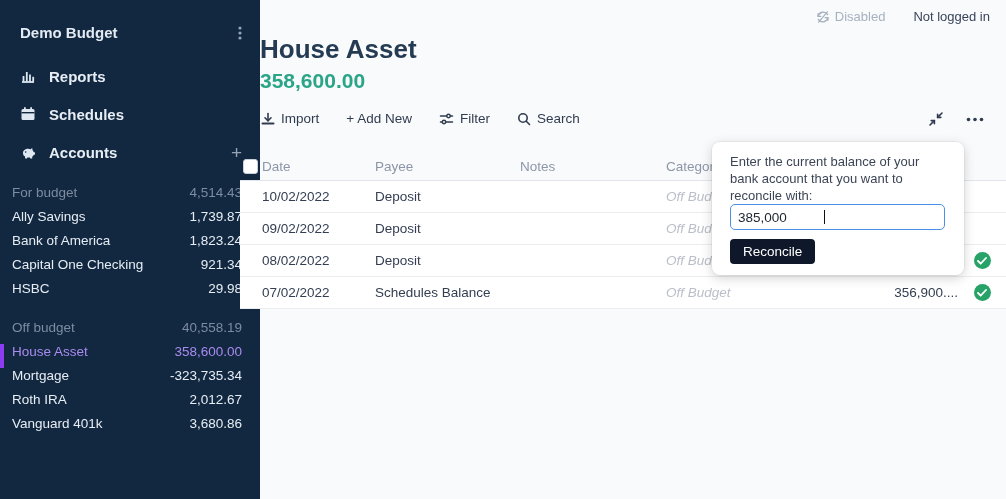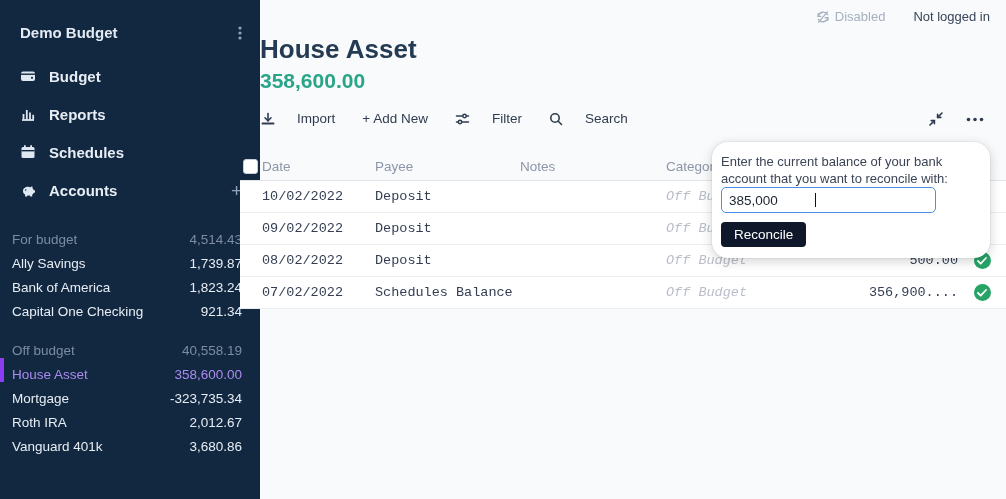--- a/index.html
+++ b/index.html
@@ -12,54 +12,54 @@
   .sidebar{position:absolute;left:0;top:0;width:260px;height:499px;background:#122840;color:#e7edf4;}
   .sb-header{display:flex;align-items:center;justify-content:space-between;padding:24px 18px 0 20px;}
   .sb-title{font-size:15px;font-weight:700;color:#e3eaf3;}
   .kebab-btn{color:#93a3b8;cursor:pointer;display:flex;align-items:center;}
   .nav{margin-top:16px;}
   .nav-item{height:38px;display:flex;align-items:center;padding:0 18px 0 20px;gap:13px;font-size:15px;font-weight:700;color:#e7edf4;cursor:pointer;}
   .nav-item .grow{flex:1;}
   .plus-btn{color:#93a3b8;font-size:19px;font-weight:400;line-height:1;cursor:pointer;}
   .acct-group{margin-top:14px;}
   .acct-group.second{margin-top:15px;}
-  .acct-row{position:relative;height:24px;display:flex;align-items:flex-end;padding:0 18px 0 12px;font-size:13.5px;color:#e7edf4;cursor:pointer;}
+  .acct-row{position:relative;height:24px;display:flex;align-items:flex-start;padding:0 18px 0 12px;font-size:13.5px;color:#e7edf4;cursor:pointer;}
   .acct-row .name{flex:1;white-space:nowrap;overflow:hidden;}
   .acct-row .amt{text-align:right;white-space:nowrap;}
   .acct-row.muted{color:#7c8ca1;}
   .acct-row.selected{color:#a98bf0;}
   .acct-row.selected::before{content:"";position:absolute;left:0;top:0;bottom:0;width:4px;background:#8c3df2;}
   
   .main{position:absolute;left:240px;top:0;width:766px;height:499px;}
   .status{position:absolute;top:9px;right:16px;display:flex;align-items:center;font-size:13px;gap:12px;}
   .status .sync{display:flex;align-items:center;gap:5px;color:#a6b1c0;cursor:pointer;}
   .status .login{color:#39455a;margin-left:16px;cursor:pointer;}
   .page-title{position:absolute;left:20px;top:34px;font-size:26px;font-weight:700;color:#243b53;}
   .balance{position:absolute;left:20px;top:69px;font-size:21px;font-weight:600;color:#2aa588;}
   .toolbar{position:absolute;left:21px;top:111px;display:flex;align-items:center;gap:27px;font-size:13.5px;color:#303c50;}
-  .tool-btn{display:flex;align-items:center;gap:22px;cursor:pointer;}
+  .tool-btn{display:flex;align-items:center;gap:6px;cursor:pointer;}
   .toolbar-right{position:absolute;top:111px;right:22px;display:flex;align-items:center;gap:22px;}
   .icon-btn{cursor:pointer;display:flex;align-items:center;}
   
   .table{position:absolute;left:0;top:152px;width:766px;}
   .thead{display:flex;height:28px;align-items:center;border-bottom:1px solid #e2e5ea;color:#8c96a8;font-size:13.5px;}
-  .trow{display:flex;height:31px;align-items:center;border-bottom:1px solid #ecedf1;font-size:13.5px;color:#333e52;background:#fff;font-family:Liberation Mono, monospace;}
+  .trow{display:flex;height:31px;align-items:center;border-bottom:1px solid #ecedf1;font-size:13.5px;color:#333e52;background:#fff;}
   .col-cb{width:22px;box-sizing:border-box;padding-left:3px;display:flex;align-items:center;}
   .col-date{width:113px;}
   .col-payee{width:145px;}
   .col-notes{width:146px;}
   .col-category{width:180px;white-space:nowrap;overflow:hidden;}
   .col-amount{width:112px;text-align:right;white-space:nowrap;}
   .col-check{width:48px;display:flex;justify-content:center;align-items:center;}
   .trow .col-category{font-style:italic;color:#b9bec9;}
   .checkbox{width:13px;height:13px;border:1.5px solid #c7cfda;border-radius:3px;background:#fff;cursor:pointer;}
   .check-circle{width:17px;height:17px;border-radius:50%;background:#27a368;display:flex;align-items:center;justify-content:center;cursor:pointer;}
   
-  .popup{position:absolute;left:472px;top:142px;width:278px;box-sizing:border-box;background:#fff;border-radius:16px;
-    box-shadow:0 3px 12px rgba(0,0,0,.18),0 0 0 1px rgba(0,0,0,.04);padding:11px 13px 11px 9px;z-index:10;}
+  .popup{position:absolute;left:472px;top:142px;width:252px;box-sizing:border-box;background:#fff;border-radius:8px;
+    box-shadow:0 3px 12px rgba(0,0,0,.18),0 0 0 1px rgba(0,0,0,.04);padding:11px 13px 11px 18px;z-index:10;}
   .popup-msg{font-size:13px;color:#3c4555;line-height:17px;}
   .popup-input{width:215px;box-sizing:border-box;height:26px;border:1.5px solid #4a90e8;border-radius:5px;
     display:flex;align-items:center;padding:0 7px;font-size:13.5px;color:#1c2430;background:#fff;cursor:text;gap:36px;}
   .caret{display:inline-block;width:1.5px;height:14px;background:#111;margin-left:1px;}
   .reconcile-btn{margin-top:9px;background:#0f172a;color:#fff;border:none;border-radius:4px;padding:5px 13px;
     font-size:13.5px;font-family:"Liberation Sans",sans-serif;cursor:pointer;}
   svg{display:block;}
 </style>
 </head>
 <body>
@@ -72,30 +72,20 @@
         <circle cx="2" cy="3" r="1.6" fill="#93a3b8"></circle>
           <circle cx="2" cy="8" r="1.6" fill="#93a3b8"></circle>
           <circle cx="2" cy="13" r="1.6" fill="#93a3b8"></circle>
       </svg>
     </span>
   </div>
 
   <div class="nav">
     <div class="nav-item">
       <span>
-        <svg width="16" height="16" viewBox="0 0 16 16">
-            <rect x="1" y="3.5" width="14" height="9.5" rx="2" fill="#dfe8f2"></rect>
-            <rect x="1" y="5.5" width="14" height="1.4" fill="#122840"></rect>
-            <circle cx="12" cy="9.8" r="1.1" fill="#122840"></circle>
-          </svg>
-      </span>
-      <span>Budget</span>
-    </div>
-    <div class="nav-item">
-      <span>
         <svg width="16" height="16" viewBox="0 0 16 16" stroke="#dfe8f2" stroke-width="1.8" fill="none">
             <path d="M2 14h12"></path>
             <path d="M3.5 13.5V8"></path>
             <path d="M6.8 13.5V4"></path>
             <path d="M10 13.5V6.5"></path>
             <path d="M13.2 13.5V8.8"></path>
           </svg>
       </span>
       <span>Reports</span>
     </div>
@@ -132,20 +122,24 @@
       <span class="name">Ally Savings</span>
       <span class="amt">1,739.87</span>
     </div>
     <div class="acct-row">
       <span class="name">Bank of America</span>
       <span class="amt">1,823.24</span>
     </div>
     <div class="acct-row">
       <span class="name">Capital One Checking</span>
       <span class="amt">921.34</span>
+    </div>
+    <div class="acct-row">
+      <span class="name">HSBC</span>
+      <span class="amt">29.98</span>
     </div>
   </div>
 
   <div class="acct-group second">
     <div class="acct-row muted">
       <span class="name">Off budget</span>
       <span class="amt">40,558.19</span>
     </div>
     <div class="acct-row selected">
       <span class="name">House Asset</span>

